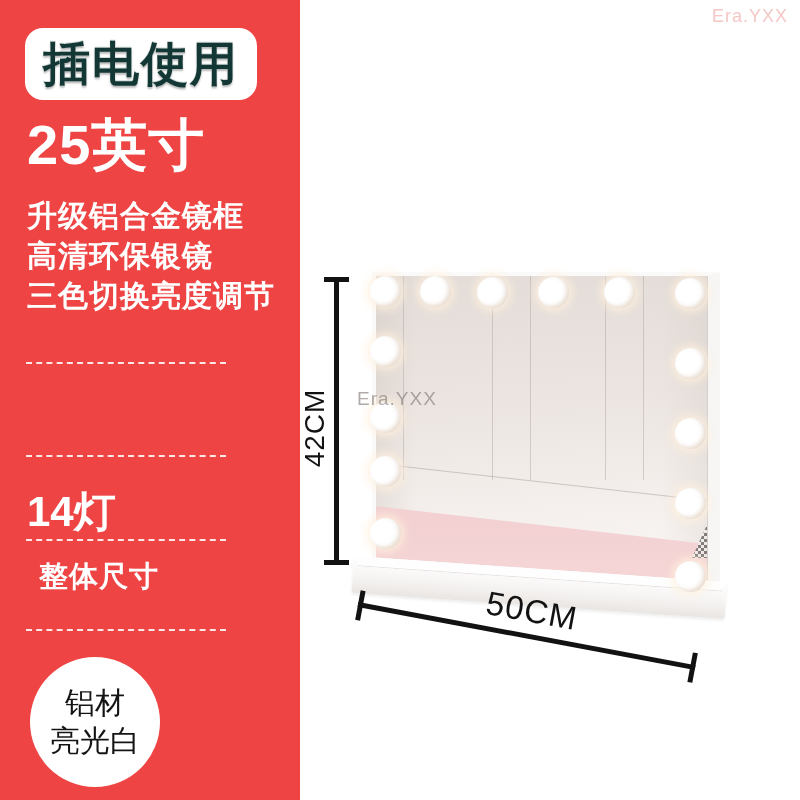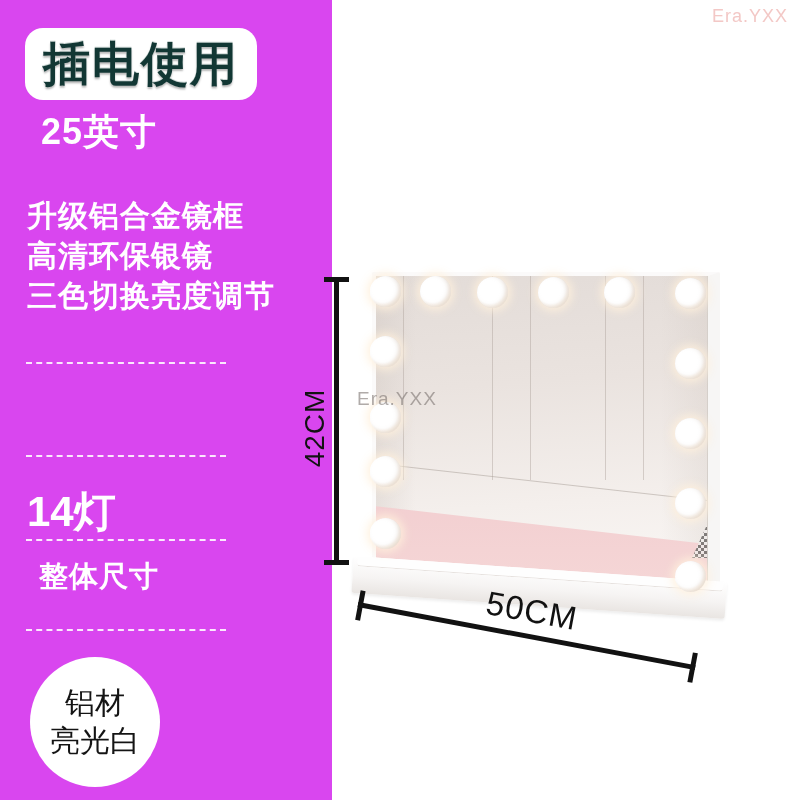--- a/index.html
+++ b/index.html
@@ -2,29 +2,29 @@
 <html><head>
 <meta charset="utf-8">
 <style>
   html,body{margin:0;padding:0;}
   body{
     width:800px;height:800px;position:relative;overflow:hidden;
     background:#ffffff;
     font-family:"Liberation Sans","DejaVu Sans",sans-serif;
   }
   
-  .left-panel{position:absolute;left:0;top:0;width:332px;height:800px;background:#d946ef;}
+  .left-panel{position:absolute;left:0;top:0;width:300px;height:800px;background:#ef4444;}
   .badge{
     position:absolute;left:25px;top:28px;width:232px;height:72px;
     background:#ffffff;border-radius:18px;
     display:flex;align-items:center;justify-content:center;
     font-size:47px;font-weight:bold;color:#123734;letter-spacing:2px;
     text-shadow:0 -1px 0 #cfd8d6,0 2px 2px rgba(0,0,0,.28);
   }
-  .size-title{position:absolute;left:41px;top:108px;font-size:36px;font-weight:bold;color:#ffffff;letter-spacing:1px;}
+  .size-title{position:absolute;left:27px;top:108px;font-size:56px;font-weight:bold;color:#ffffff;letter-spacing:1px;}
   .features{position:absolute;left:27px;top:196px;font-size:30px;font-weight:600;color:#ffffff;line-height:40px;letter-spacing:1px;}
   .dash{position:absolute;left:26px;width:200px;height:0;border-top:2px dashed rgba(255,255,255,.88);}
   .dash1{top:362px;} .dash2{top:455px;} .dash3{top:539px;} .dash4{top:629px;}
   .lights{position:absolute;left:27px;top:484px;font-size:42px;font-weight:bold;color:#ffffff;}
   .dims{position:absolute;left:27px;top:560px;font-size:29px;font-weight:600;color:#ffffff;line-height:32px;letter-spacing:1px;margin-left:12px;}
   .material-circle{
     position:absolute;left:30px;top:657px;width:130px;height:130px;border-radius:50%;
     background:#ffffff;display:flex;flex-direction:column;align-items:center;justify-content:center;
     font-size:30px;font-weight:normal;color:#141414;line-height:38px;
   }

